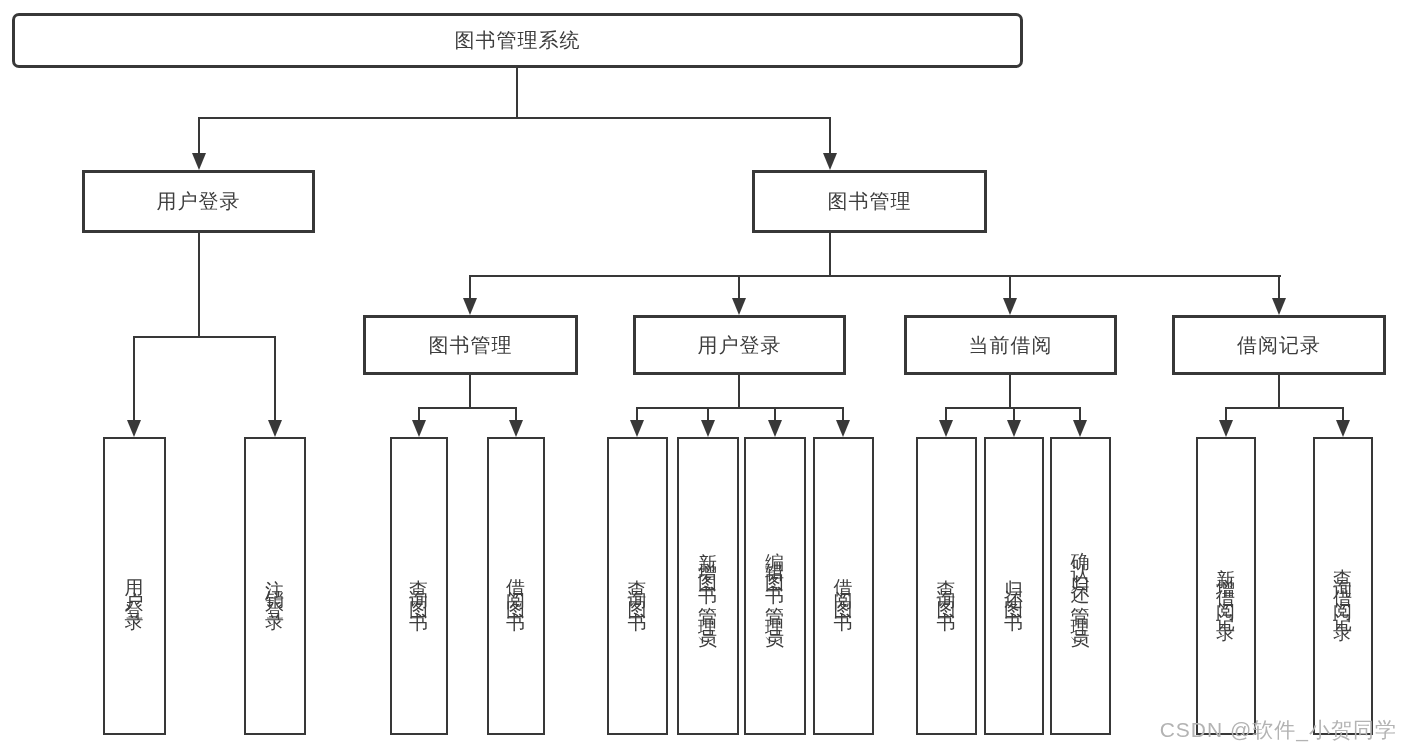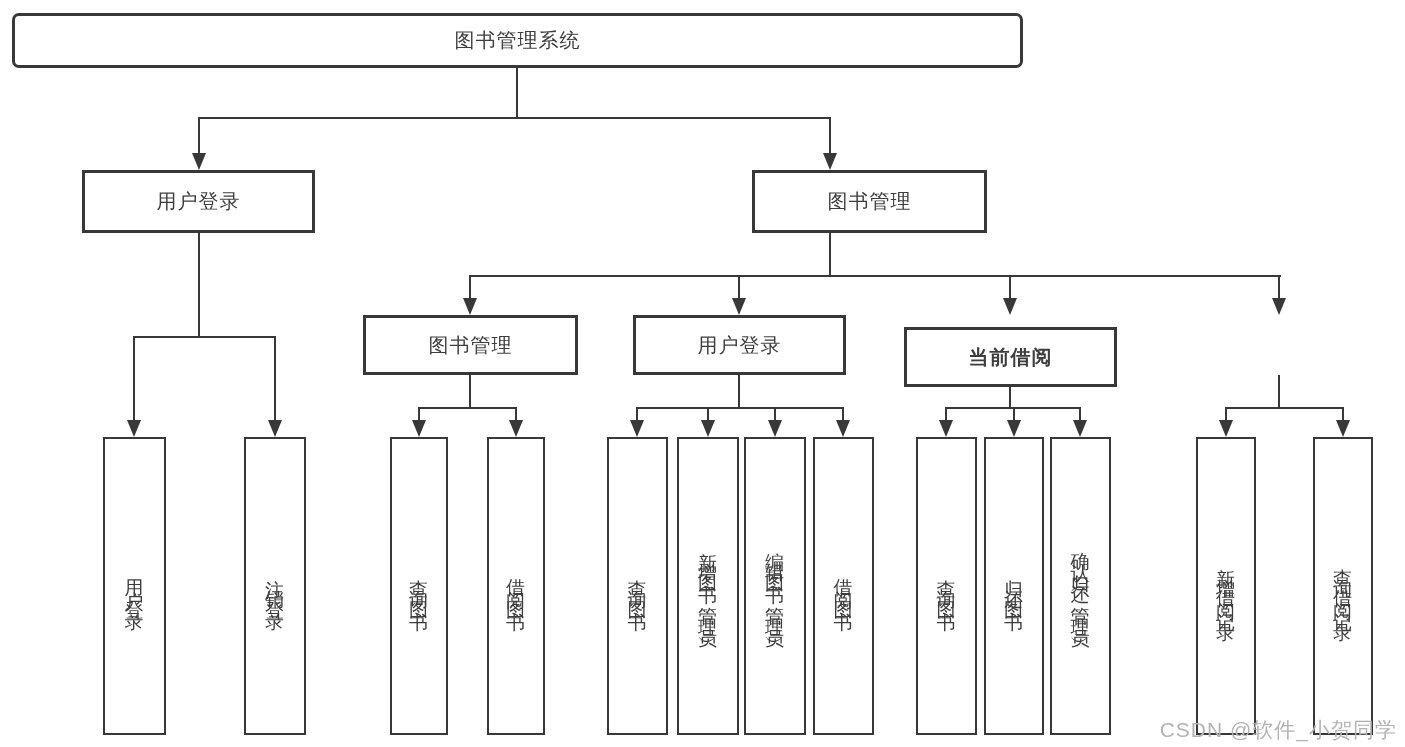--- a/index.html
+++ b/index.html
@@ -102,22 +102,25 @@
   <div class="arrow" style="left:732px;  top:298px;"></div>
   <div class="arrow" style="left:1003px; top:298px;"></div>
   <div class="arrow" style="left:1272px; top:298px;"></div>
 
   <div class="box" style="left:363px; top:315px; width:215px; height:60px;">
     <span class="label">图书管理</span>
   </div>
   <div class="box" style="left:633px; top:315px; width:213px; height:60px;">
     <span class="label">用户登录</span>
   </div>
-  <div class="box" style="left:904px; top:327px; width:213px; height:60px;font-weight:bold;">
+  <div class="box" style="left:904px; top:315px; width:213px; height:60px;">
     <span class="label">当前借阅</span>
+  </div>
+  <div class="box" style="left:1172px; top:315px; width:214px; height:60px;">
+    <span class="label">借阅记录</span>
   </div>
 
   <div class="line" style="left:469px; top:375px; width:2px;  height:33px;"></div>
   <div class="line" style="left:418px; top:407px; width:99px; height:2px;"></div>
   <div class="line" style="left:418px; top:407px; width:2px;  height:17px;"></div>
   <div class="line" style="left:515px; top:407px; width:2px;  height:17px;"></div>
   <div class="arrow" style="left:412px; top:420px;"></div>
   <div class="arrow" style="left:509px; top:420px;"></div>
 
   <div class="line" style="left:738px; top:375px; width:2px;   height:33px;"></div>

